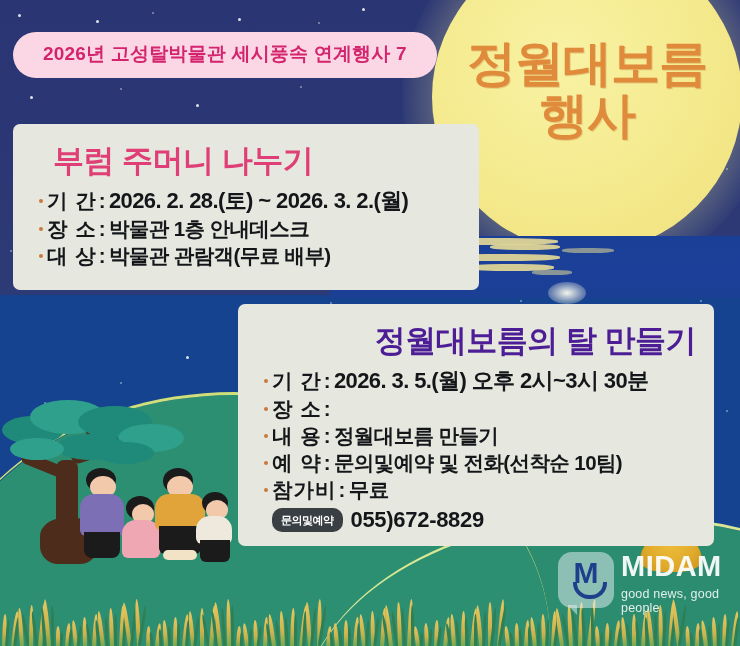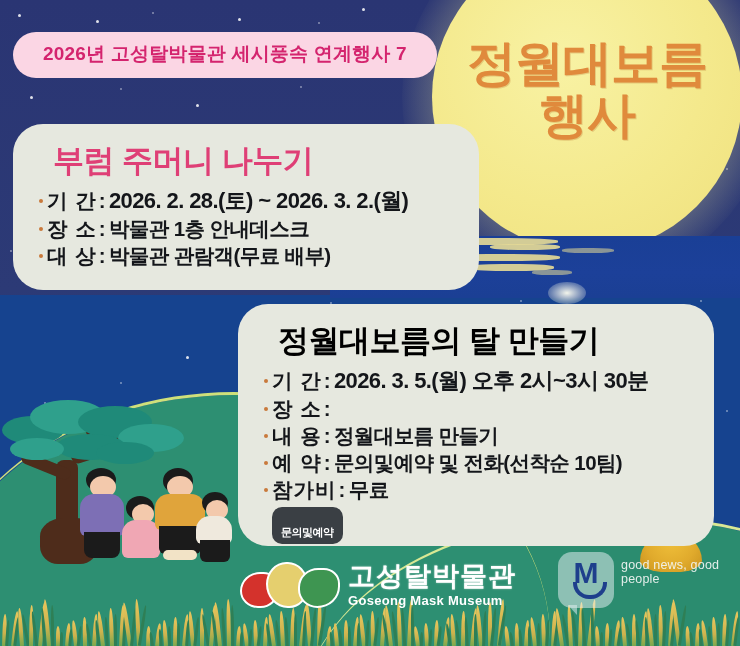--- a/index.html
+++ b/index.html
@@ -170,41 +170,41 @@
     font-weight: bold;
     line-height: 1.06;
     letter-spacing: -1px;
     text-shadow: 1px 1px 0 rgba(180,100,30,.25);
   }
 
   
   .card {
     position: absolute;
     background: #e6e8df;
-    border-radius: 30px;
+    border-radius: 7px;
     box-sizing: border-box;
   }
   .card-1 {
     left: 13px; top: 124px;
     width: 466px; height: 166px;
     padding: 12px 18px 12px 26px;
   }
   .card-2 {
     left: 238px; top: 304px;
     width: 476px; height: 242px;
     padding: 12px 18px 12px 26px;
   }
   .card-head {
     font-size: 31px;
     font-weight: bold;
     letter-spacing: -.5px;
     margin: 4px 0 4px 14px;
   }
   .card-head.pink { color: #df3f76; }
-  .card-head.green { color: #000000; }
+  .card-head.green { color: #4c1d95; text-align: right; }
 
   .lines { margin: 0; padding: 0; list-style: none; }
   .line {
     display: flex;
     align-items: baseline;
     color: #14161a;
     font-size: 20.5px;
     font-weight: bold;
     letter-spacing: -.6px;
     line-height: 1.32;
@@ -232,21 +232,21 @@
     display: flex;
     align-items: center;
     margin-top: 4px;
     margin-left: 8px;
   }
   .phone-badge {
     background: #3a3f44;
     color: #ffffff;
     font-size: 11px;
     font-weight: bold;
-    padding: 18px 9px 4px 9px;
+    padding: 5px 9px 4px 9px;
     border-radius: 10px;
     letter-spacing: -.5px;
     white-space: nowrap;
   }
   .phone-num {
     color: #14161a;
     font-size: 22px;
     font-weight: bold;
     letter-spacing: -.3px;
     margin-left: 8px;
@@ -681,39 +681,30 @@
         </li>
         <li class="line">
           <span class="bullet"></span>
           <span class="lbl">참가비</span>
           <span class="sep">:</span>
           <span class="val">무료</span>
         </li>
       </ul>
     <div class="phone-row">
       <span class="phone-badge">문의및예약</span>
+      <span class="phone-num">055)672-8829</span>
     </div>
   </div>
 
-  <div class="museum-logo">
-    <div class="blobs">
-      <div class="blob blob-red"></div>
-      <div class="blob blob-yel"></div>
-      <div class="blob blob-grn"></div>
-    </div>
-    <div class="museum-text">
-      <div class="museum-kr">고성탈박물관</div>
-      <div class="museum-en">Goseong Mask Museum</div>
-    </div>
-  </div>
 
   <div class="midam">
     <div class="midam-mark">
       <div class="midam-m">M</div>
       <div class="midam-smile"></div>
       <div class="midam-tail"></div>
     </div>
     <div class="midam-words">
+      <div class="midam-name">MIDAM</div>
       <div class="midam-tag">good news, good people</div>
     </div>
   </div>
 
 </div>
 
 </body></html>

